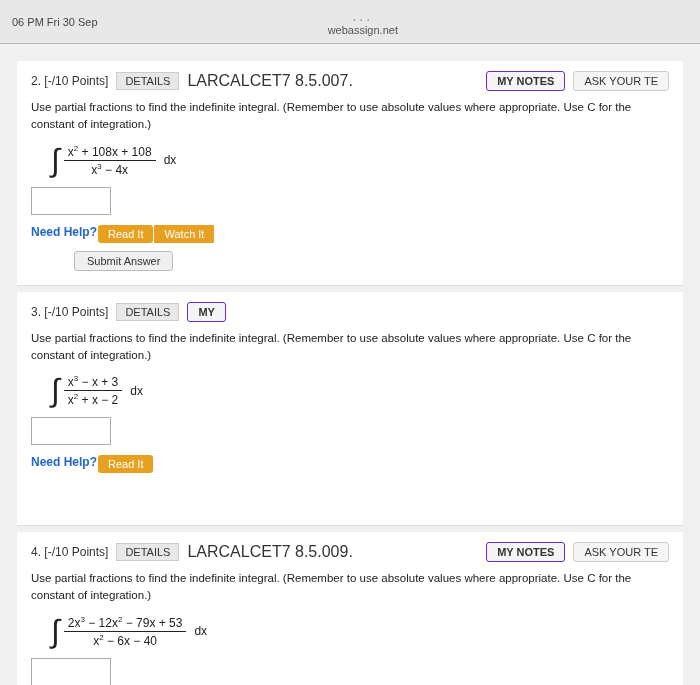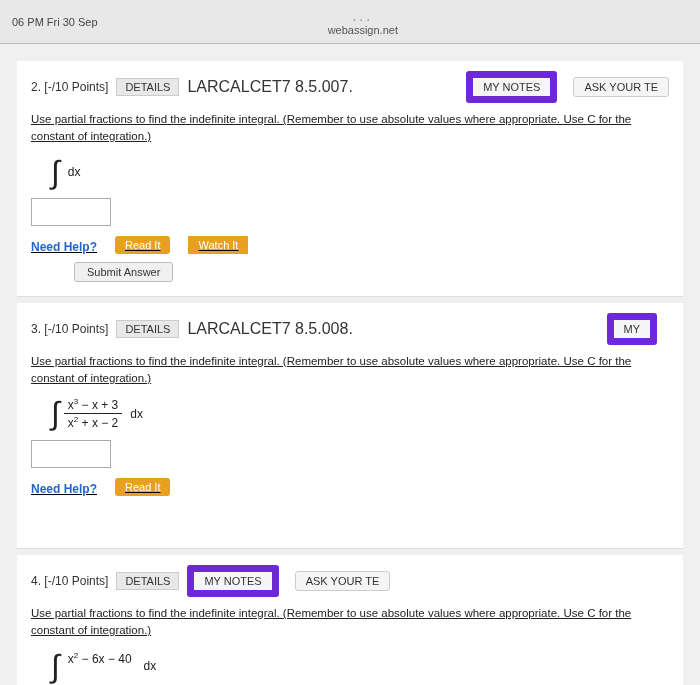--- a/index.html
+++ b/index.html
@@ -64,44 +64,43 @@
       margin-right: 8px;
       color: #333;
     }
     .problem-id {
       font-size: 16px;
       color: #333;
       flex: 1;
     }
     .my-notes-btn {
       background: #f5f5f5;
-      border: 7px solid #6d28d9;
-      border-radius: 3px;
-      padding: 3px 10px;
-      font-size: 11px;
-      cursor: pointer;
-      color: #333;
-      margin-right: 12px;
-      font-weight: normal;
+      border: 1px solid #6d28d9;
+      border-radius: 3px;
+      padding: 3px 10px;
+      font-size: 11px;
+      cursor: pointer;
+      color: #333;
+      margin-right: 4px;
+      font-weight: bold;
     }
     .ask-teacher-btn {
       background: #f5f5f5;
       border: 1px solid #ccc;
       border-radius: 3px;
       padding: 3px 10px;
       font-size: 11px;
       cursor: pointer;
       color: #333;
     }
     .question-text {
       font-size: 11.5px;
       color: #222;
       margin-bottom: 10px;
       line-height: 1.5;
-      text-decoration: underline;
     }
     .integral-display {
       font-size: 13px;
       color: #222;
       margin: 8px 0 10px 20px;
       display: flex;
       align-items: flex-start;
     }
     .integral-sign {
       font-size: 32px;
@@ -133,24 +132,23 @@
     .answer-input {
       width: 80px;
       height: 28px;
       border: 1px solid #aaa;
       background: #fff;
       margin-bottom: 10px;
       display: block;
     }
     .need-help-row {
       display: flex;
-      align-items: flex-end;
-      gap: 18px;
+      align-items: flex-start;
+      gap: 1px;
       margin-bottom: 8px;
-      text-decoration: underline;
     }
     .need-help-label {
       font-size: 12px;
       color: #2266cc;
       font-weight: bold;
     }
     .read-it-btn {
       background: #e8a020;
       border: none;
       border-radius: 3px;
@@ -210,39 +208,42 @@
       <button class="details-btn">DETAILS</button>
       <span class="problem-id">LARCALCET7 8.5.007.</span>
       <div class="top-right-buttons">
         <button class="my-notes-btn">MY NOTES</button>
         <button class="ask-teacher-btn">ASK YOUR TE</button>
       </div>
     </div>
     <div class="question-text">Use partial fractions to find the indefinite integral. (Remember to use absolute values where appropriate. Use C for the constant of integration.)</div>
     <div class="integral-display">
       <span class="integral-sign">∫</span>
+      <div class="fraction-container">
+        <span class="fraction-numerator">x<sup>2</sup> + 108x + 108</span>
+        <span class="fraction-denominator">x<sup>3</sup> − 4x</span>
+      </div>
       <span class="dx-label">dx</span>
     </div>
     <input class="answer-input" type="text" style="">
     <div class="need-help-row">
       <span class="need-help-label">Need Help?</span>
       <button class="read-it-btn">Read It</button>
       <button class="watch-it-btn">Watch It</button>
     </div>
     <button class="submit-btn">Submit Answer</button>
   </div>
 
   <div class="question-block">
     <div class="question-header">
       <span class="points-label">
         <span>3.</span>
         <span>[-/10 Points]</span>
       </span>
       <button class="details-btn">DETAILS</button>
-      <span class="problem-id">LARCALCET7 8.5.008.</span>
       <div class="top-right-buttons">
         <button class="my-notes-btn">MY</button>
       </div>
     </div>
     <div class="question-text">Use partial fractions to find the indefinite integral. (Remember to use absolute values where appropriate. Use C for the constant of integration.)</div>
     <div class="integral-display">
       <span class="integral-sign">∫</span>
       <div class="fraction-container">
         <span class="fraction-numerator">x<sup>3</sup> − x + 3</span>
         <span class="fraction-denominator">x<sup>2</sup> + x − 2</span>
@@ -257,29 +258,31 @@
     <div style="height: 30px;"></div>
   </div>
 
   <div class="question-block">
     <div class="question-header">
       <span class="points-label">
         <span>4.</span>
         <span>[-/10 Points]</span>
       </span>
       <button class="details-btn">DETAILS</button>
+      <span class="problem-id">LARCALCET7 8.5.009.</span>
       <div class="top-right-buttons">
         <button class="my-notes-btn">MY NOTES</button>
         <button class="ask-teacher-btn">ASK YOUR TE</button>
       </div>
     </div>
     <div class="question-text">Use partial fractions to find the indefinite integral. (Remember to use absolute values where appropriate. Use C for the constant of integration.)</div>
     <div class="integral-display">
       <span class="integral-sign">∫</span>
       <div class="fraction-container">
+        <span class="fraction-numerator">2x<sup>3</sup> − 12x<sup>2</sup> − 79x + 53</span>
         <span class="fraction-denominator">x<sup>2</sup> − 6x − 40</span>
       </div>
       <span class="dx-label">dx</span>
     </div>
     <input class="answer-input" type="text" style="">
     <div class="need-help-row">
       <span class="need-help-label">Need Help?</span>
       <button class="read-it-btn">Read It</button>
       <button class="watch-it-btn">Watch It</button>
     </div>

